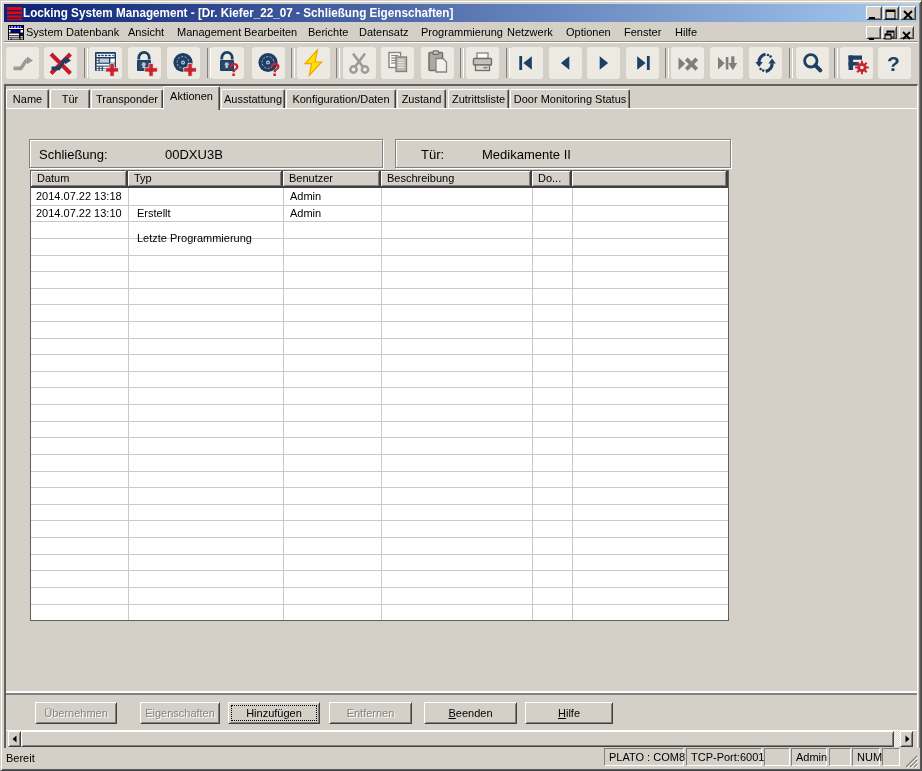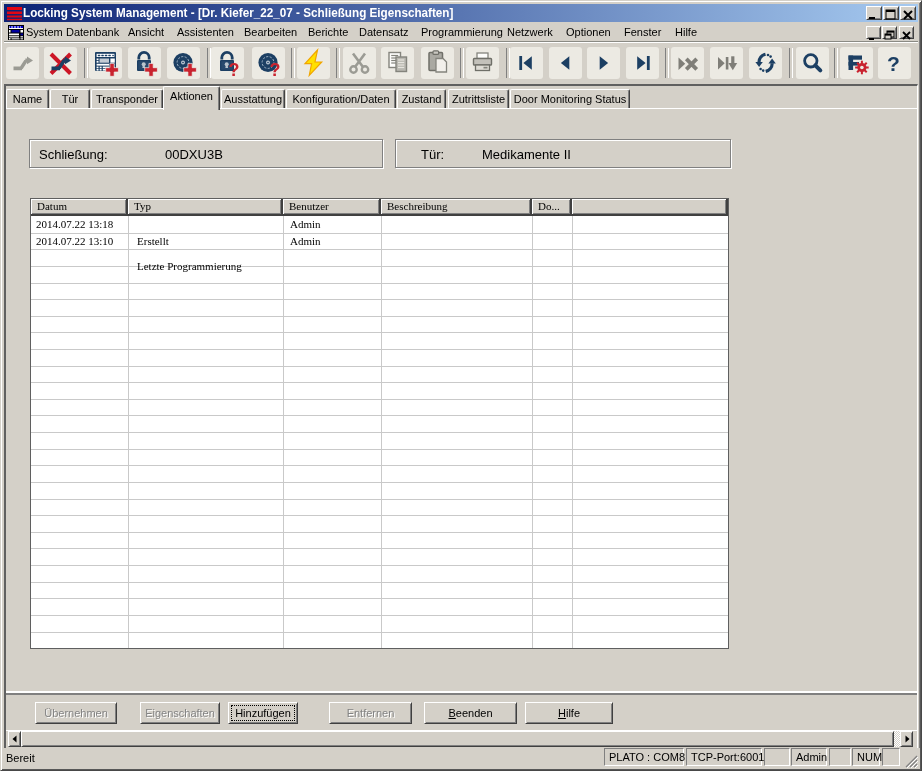--- a/index.html
+++ b/index.html
@@ -122,21 +122,21 @@
     <rect x="12.5" y="8.5" width="2.5" height="1.8" fill="#0000a0"></rect>
     <rect x="1" y="11" width="10" height="1.5" fill="#c8c8c8"></rect>
     <rect x="12.5" y="11" width="2.5" height="1.5" fill="#c8c8c8"></rect>
     <rect x="1" y="13" width="1.5" height="1.5" fill="#fff"></rect>
     <rect x="3.5" y="13" width="8" height="1.5" fill="#b0b0b0"></rect>
     <rect x="12.5" y="13" width="2.5" height="1.5" fill="#b0b0b0"></rect>
   </svg>
   <span class="menuitem" style="left:22px;">System</span>
   <span class="menuitem" style="left:62px;">Datenbank</span>
   <span class="menuitem" style="left:124px;">Ansicht</span>
-  <span class="menuitem" style="left:173px;">Assistenten</span>
+  <span class="menuitem" style="left:173px;">Management</span>
   <span class="menuitem" style="left:240px;">Bearbeiten</span>
   <span class="menuitem" style="left:304px;">Berichte</span>
   <span class="menuitem" style="left:355px;">Datensatz</span>
   <span class="menuitem" style="left:417px;">Programmierung</span>
   <span class="menuitem" style="left:503px;">Netzwerk</span>
   <span class="menuitem" style="left:562px;">Optionen</span>
   <span class="menuitem" style="left:620px;">Fenster</span>
   <span class="menuitem" style="left:671px;">Hilfe</span>
   <div class="mbtn" style="left:862px;"><svg width="13" height="11" viewBox="0 0 13 11">
         <rect x="2" y="8" width="5" height="2" fill="#000"></rect>
@@ -382,21 +382,21 @@
   <div class="tab" style="left:280px;width:108px;">Konfiguration/Daten</div>
   <div class="tab" style="left:391px;width:47px;">Zustand</div>
   <div class="tab" style="left:442px;width:59px;">Zutrittsliste</div>
   <div class="tab" style="left:504px;width:118px;">Door Monitoring Status</div>
   <div class="fieldbox" style="left:23px;top:53px;width:352px;"></div>
   <div class="flabel" style="left:33px;top:61px;">Schließung:</div>
   <div class="flabel" style="left:159px;top:61px;">00DXU3B</div>
   <div class="fieldbox" style="left:389px;top:53px;width:334px;"></div>
   <div class="flabel" style="left:415px;top:61px;">Tür:</div>
   <div class="flabel" style="left:476px;top:61px;">Medikamente II</div>
-  <div id="grid" style="left:24px;top:112px;width:697px;height:449px;font-family:Liberation Serif, serif;">
+  <div id="grid" style="left:24px;top:84px;width:697px;height:449px;">
       <div class="hcell" style="left:0px;width:97px;">Datum</div>
     <div class="hcell" style="left:97px;width:155px;">Typ</div>
     <div class="hcell" style="left:252px;width:98px;">Benutzer</div>
     <div class="hcell" style="left:350px;width:151px;">Beschreibung</div>
     <div class="hcell" style="left:501px;width:40px;">Do...</div>
     <div class="hcell" style="left:541px;width:156px;"></div>
     <div id="hdrbottom"></div>
     <div class="gvline" style="left:97px;"></div>
     <div class="gvline" style="left:252px;"></div>
     <div class="gvline" style="left:350px;"></div>
@@ -431,21 +431,21 @@
     <div class="gtext" style="left:106px;top:19px;margin-top:42px;">Letzte Programmierung</div>
     <div class="gtext" style="left:259px;top:19px;">Admin</div>
     <div class="gtext" style="left:5px;top:36px;">2014.07.22 13:10</div>
     <div class="gtext" style="left:106px;top:36px;">Erstellt</div>
     <div class="gtext" style="left:259px;top:36px;">Admin</div>
     </div>
   <div class="abs" style="left:0;right:0;top:605px;height:2px;background:#fff;"></div>
   <div class="abs" style="left:0;right:0;top:607px;height:2px;background:#808080;"></div>
   <div class="pbtn dis" style="left:29px;top:616px;width:82px;"><span>Übernehmen</span></div>
   <div class="pbtn dis" style="left:134px;top:616px;width:80px;"><span>Eigenschaften</span></div>
-  <div class="pbtn foc" style="left:222px;top:616px;width:70px;"><span>Hinzufügen</span></div>
+  <div class="pbtn foc" style="left:222px;top:616px;width:92px;"><span>Hinzufügen</span></div>
   <div class="pbtn dis" style="left:323px;top:616px;width:83px;"><span>Entfernen</span></div>
   <div class="pbtn" style="left:418px;top:616px;width:93px;"><span><u>B</u>eenden</span></div>
   <div class="pbtn" style="left:519px;top:616px;width:88px;"><span><u>H</u>ilfe</span></div>
   <div class="abs" style="left:0;right:0;top:644px;height:1px;background:#fff;"></div>
   <div id="hscroll" style="left:2px;top:645px;width:907px;">
       <div class="sbtn" style="left:0;">
         <svg width="12" height="14" viewBox="0 0 12 14">
           <path d="M7.5,3.5 V10.5 L3.5,7 z" fill="#000"></path>
         </svg>
       </div>

